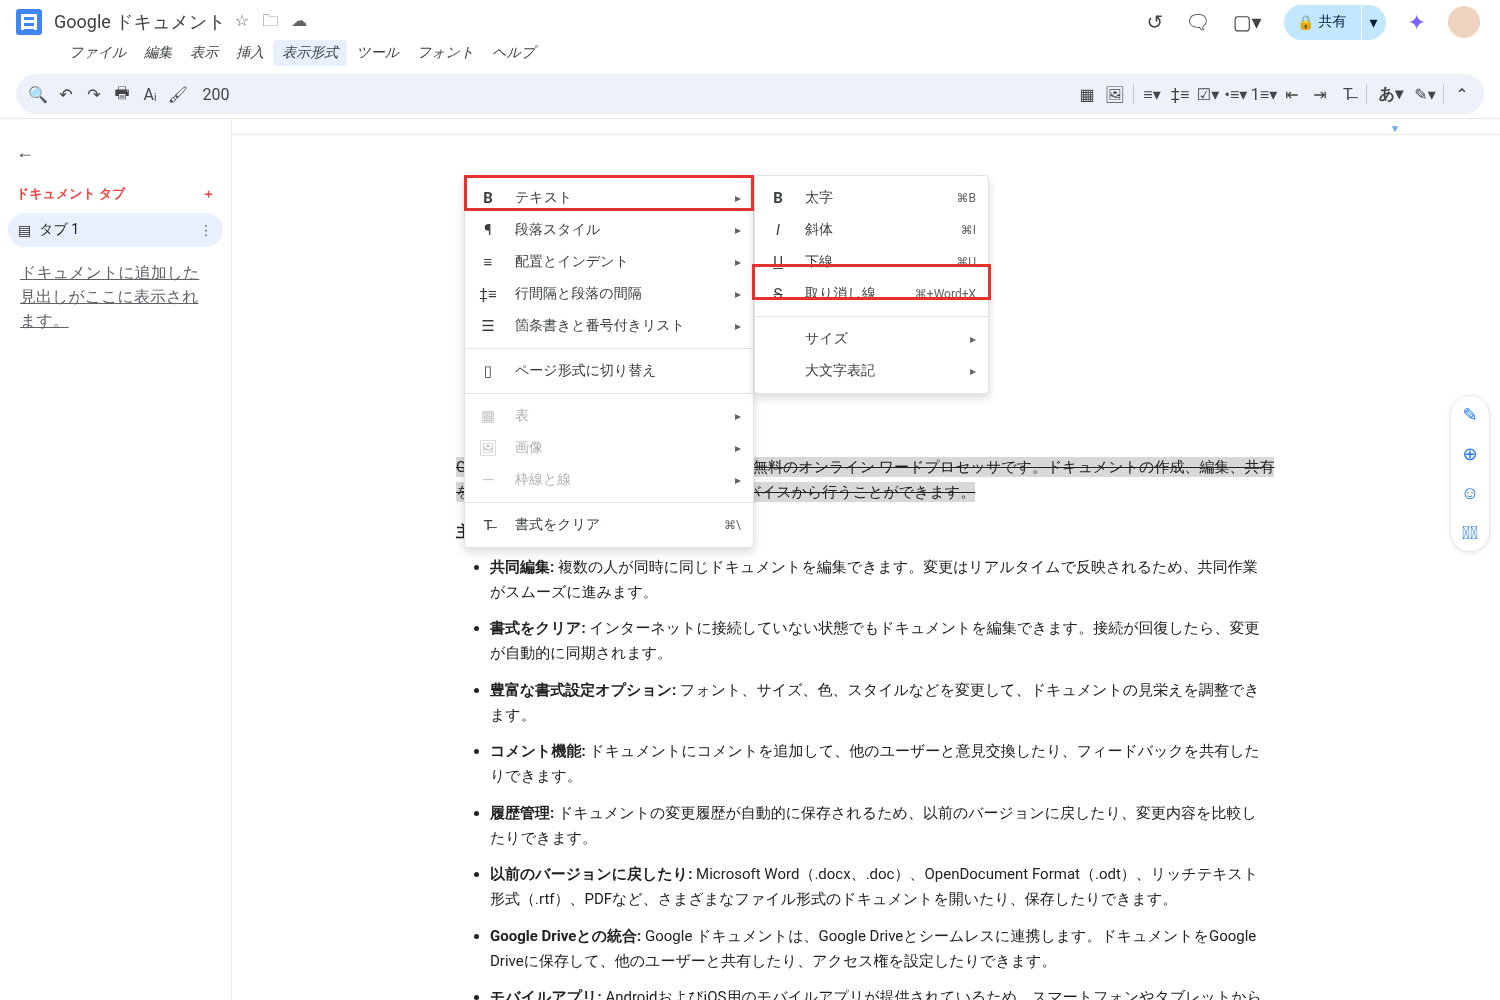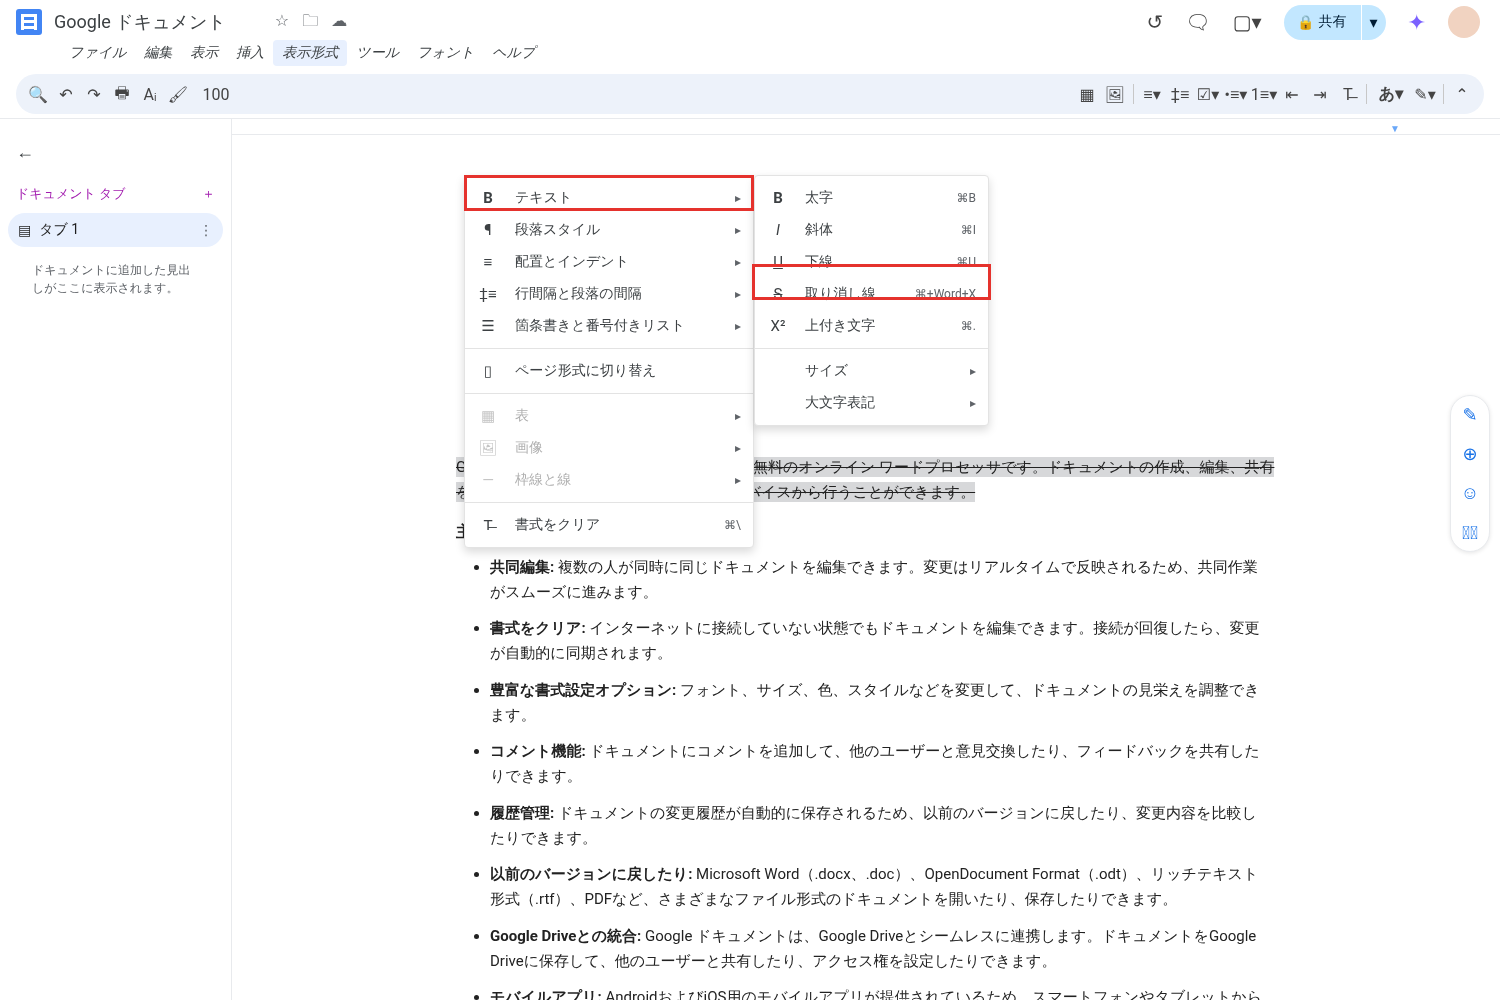--- a/index.html
+++ b/index.html
@@ -21,25 +21,25 @@
   .menubar .m{padding:4px 9px;border-radius:4px;cursor:pointer;font-style:italic;}
   .menubar .m.active{background:var(--hot);}
   .toolbar-region{padding:4px 16px;}
   .toolbar{display:flex;align-items:center;background:#edf2fa;border-radius:24px;padding:2px 8px;height:40px;}
   .toolbar .ic{width:28px;height:28px;display:flex;align-items:center;justify-content:center;color:#444;font-size:16px;cursor:pointer;border-radius:4px;}
   .toolbar .sep{width:1px;height:20px;background:#c7c7c7;margin:0 4px;}
   .toolbar .ic.end{margin-left:auto;}
   .surface{display:flex;border-top:1px solid var(--gl);height:calc(100vh - 110px);}
   .side{width:232px;border-right:1px solid var(--gl);padding:18px 8px;font-size:13px;}
   .side .back{font-size:18px;color:#3c4043;cursor:pointer;padding:4px 8px;}
-  .side-h{display:flex;align-items:flex-end;justify-content:space-between;margin:18px 8px 10px;color:#a21caf;font-weight:400;}
+  .side-h{display:flex;align-items:flex-end;justify-content:space-between;margin:18px 8px 10px;color:#ef4444;font-weight:700;}
   .tab-row{display:flex;align-items:center;background:var(--hot);border-radius:18px;padding:8px 10px;font-size:14px;color:#1f1f1f;}
   .tab-row .ic{margin-right:8px;font-size:14px;}
   .tab-row .dots{margin-left:auto;color:#5f6368;}
-  .side-hint{margin:14px 24px;color:#5f6368;font-size:12px;line-height:1.5;}
+  .side-hint{margin:14px 12px;color:#5f6368;font-size:16px;line-height:1.5;text-decoration:underline;}
   .canvas{flex:1;position:relative;overflow:hidden;}
   .ruler{height:16px;border-bottom:1px solid var(--gl);position:relative;}
   .ruler .indent{position:absolute;right:100px;top:4px;font-size:10px;color:#6aa7f8;}
   .page{margin:0 auto;width:880px;padding:320px 30px 20px;font-size:15px;line-height:1.65;color:#222;}
   .page p{margin:0 0 14px;}
   .page .intro{background:var(--select);text-decoration:line-through;padding:1px 0;}
   .page h4{margin:8px 0 10px;font-size:16px;font-weight:700;}
   .page ul{padding-left:22px;margin:0;}
   .page li{margin:0 12px 12px;}
   .page li b{font-weight:700;}
@@ -61,21 +61,21 @@
   .float{position:fixed;right:10px;top:395px;width:40px;background:#fff;border:1px solid var(--gl);border-radius:20px;display:flex;flex-direction:column;align-items:center;padding:8px 0;gap:18px;box-shadow:0 1px 4px rgba(0,0,0,.1);}
   .float .ic{font-size:18px;color:#1a73e8;cursor:pointer;}
   .sparkle{color:#7b61ff;font-size:22px;}
 </style>
 </head>
 <body>
 
 <div class="titlebar">
   <div class="logo"></div>
   <div>
-    <div style="display:flex;align-items:center;gap:40px;">
+    <div style="display:flex;align-items:center;">
       <span class="doctitle">Google ドキュメント</span>
       <span class="tb-icons">
         <span class="ic">☆</span>
         <span class="ic">🗀</span>
         <span class="ic">☁</span>
       </span>
     </div>
   </div>
   <div class="spacer"></div>
   <div class="right-icons">
@@ -104,21 +104,21 @@
 
 <div class="toolbar-region">
  <div class="toolbar">
   <span class="ic">🔍</span>
   <span class="ic">↶</span>
   <span class="ic">↷</span>
   <span class="ic">🖶</span>
   <span class="ic">Aᵢ</span>
   <span class="ic">🖌</span>
   <span class="ic" style="width:48px">
-        <span>100</span>
+        <span>200</span>
       </span>
   <span style="flex:1"></span>
   <span class="ic">▦</span>
   <span class="ic">🖼</span>
   <span class="sep"></span>
   <span class="ic">≡▾</span>
   <span class="ic">‡≡</span>
   <span class="ic">☑▾</span>
   <span class="ic">•≡▾</span>
   <span class="ic">1≡▾</span>
@@ -238,25 +238,20 @@
       <div class="row">
           <span class="mi"><u>U</u></span>
           <span class="lbl">下線</span>
           <span class="sc">⌘U</span>
         </div>
       <div class="row">
           <span class="mi"><s>S</s></span>
           <span class="lbl">取り消し線</span>
           <span class="sc">⌘+Word+X</span>
         </div>
-      <div class="row">
-          <span class="mi">X²</span>
-          <span class="lbl">上付き文字</span>
-          <span class="sc">⌘.</span>
-        </div>
       <div class="divider"></div>
       <div class="row">
           <span class="mi"></span>
           <span class="lbl">サイズ</span>
           <span class="more">▸</span>
         </div>
       <div class="row">
           <span class="mi"></span>
           <span class="lbl">大文字表記</span>
           <span class="more">▸</span>

